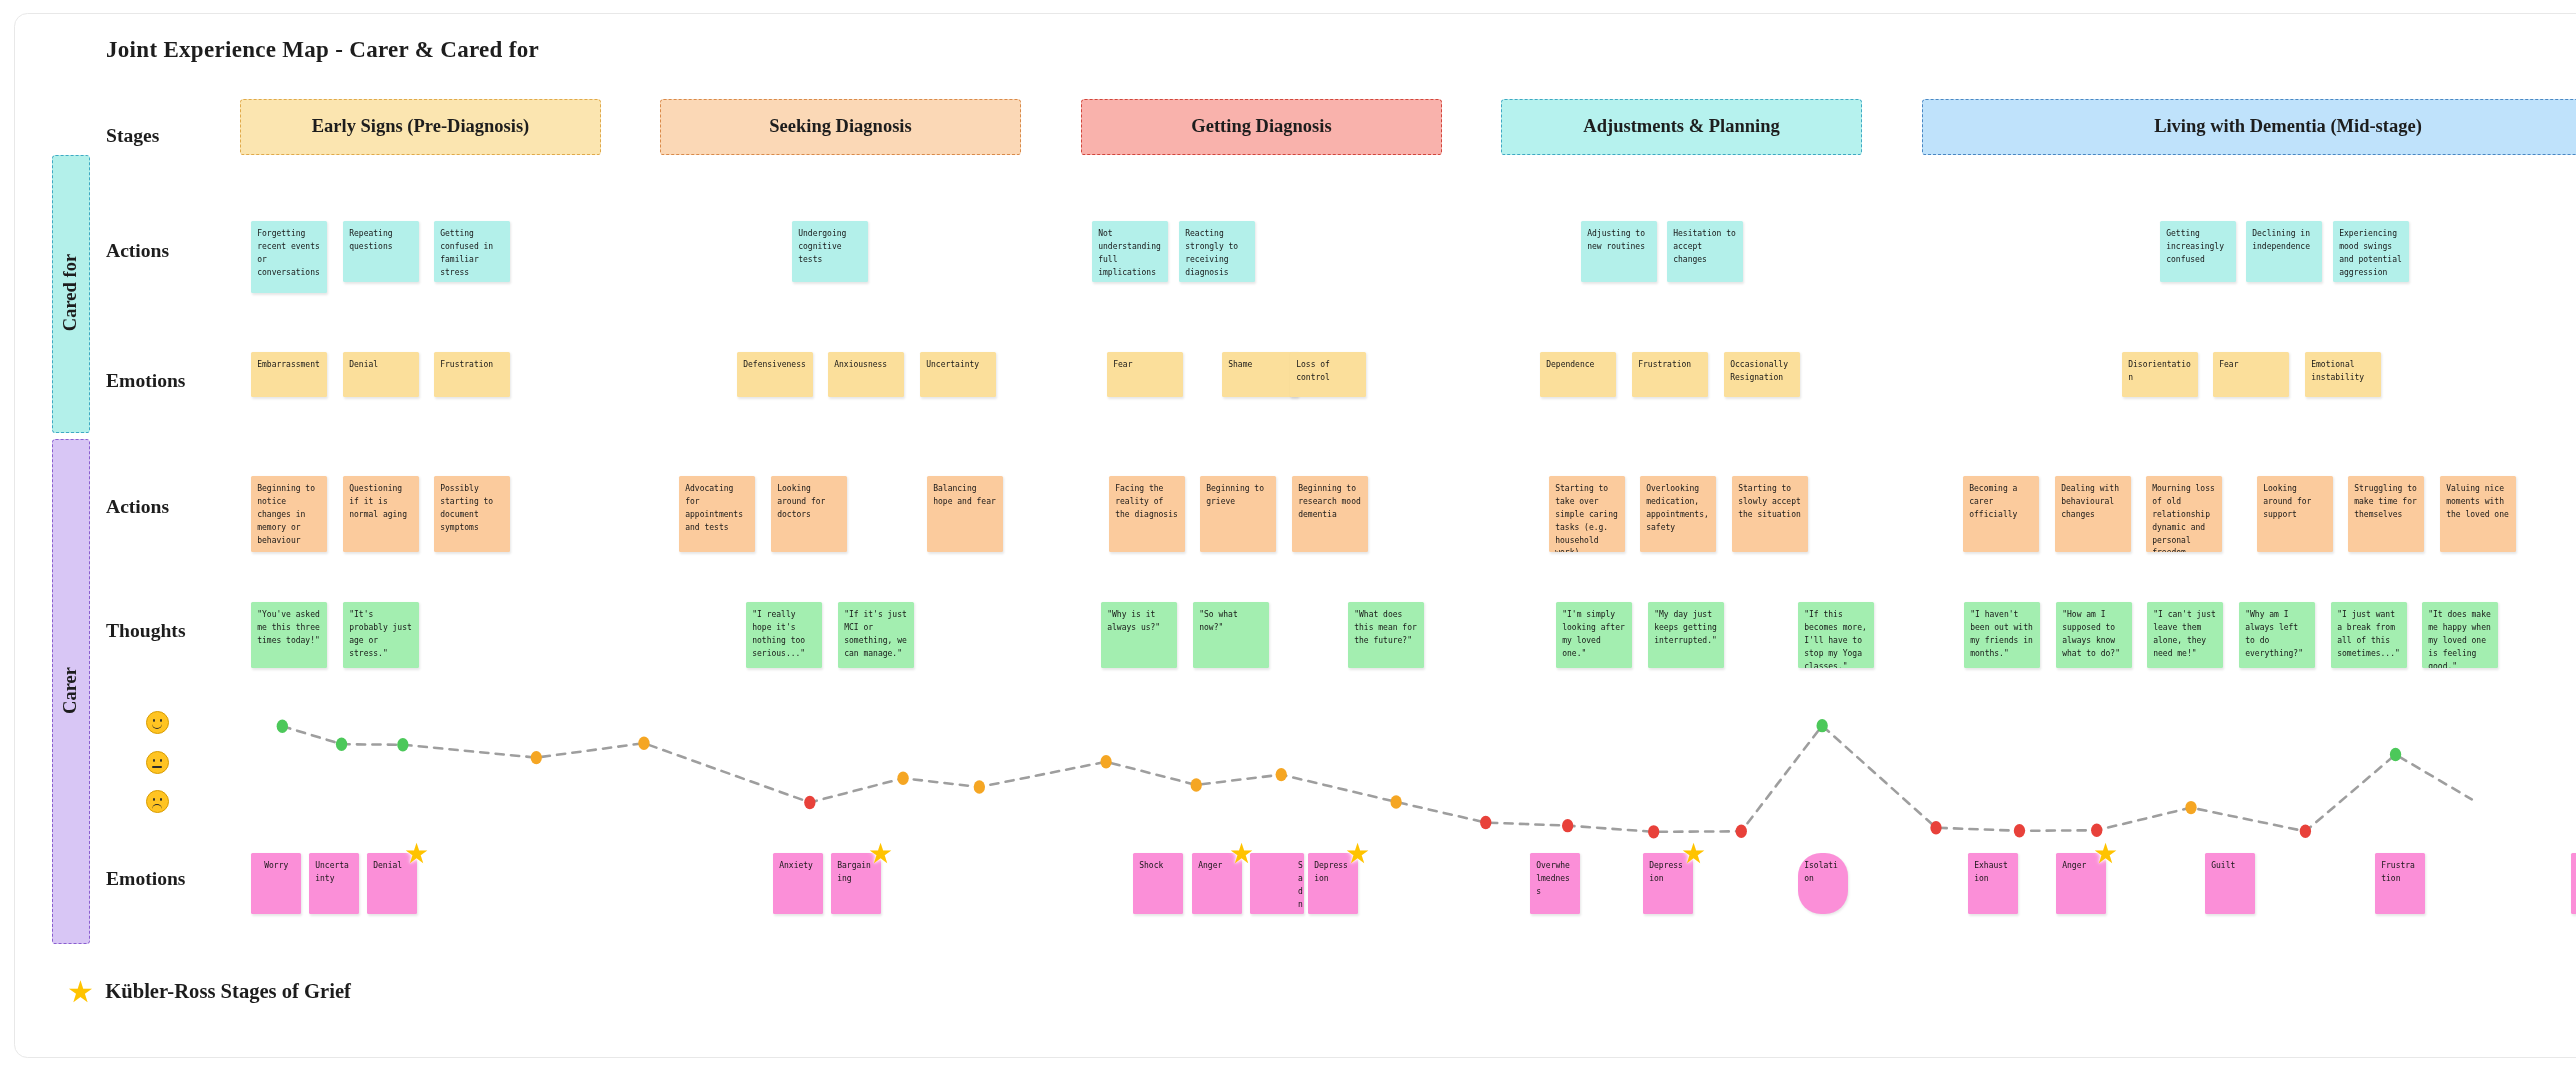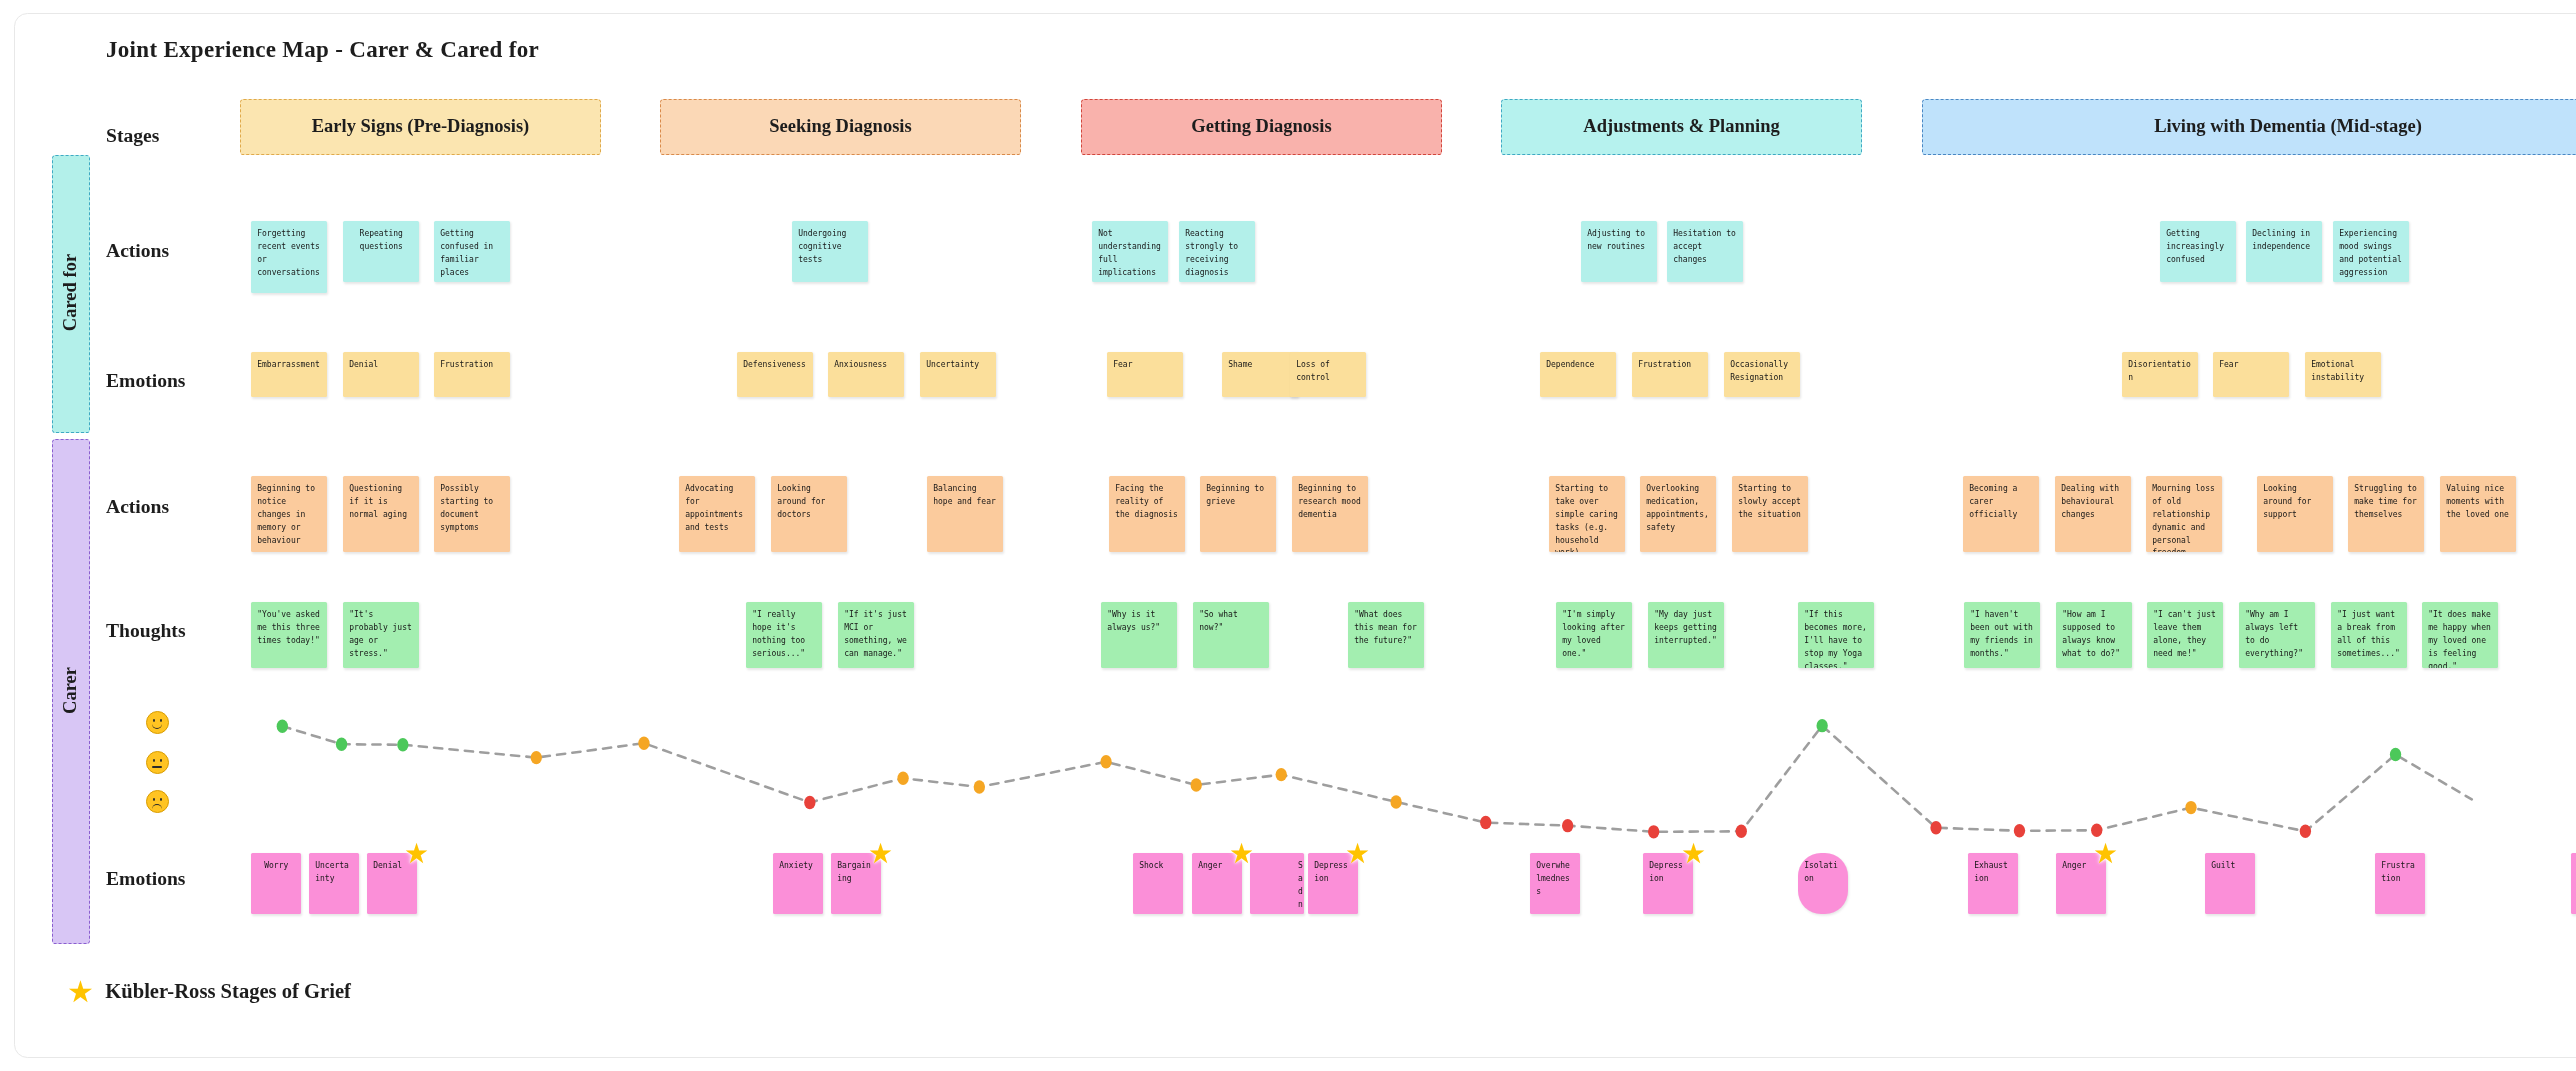--- a/index.html
+++ b/index.html
@@ -171,22 +171,22 @@
 
 <div id="stages-band">
     <div class="stage-head" style="left: 240px; width: 361px; background: rgb(251, 229, 176); border-color: rgb(224, 169, 74);">Early Signs (Pre-Diagnosis)</div>
     <div class="stage-head" style="left: 660px; width: 361px; background: rgb(251, 216, 182); border-color: rgb(217, 138, 74);">Seeking Diagnosis</div>
     <div class="stage-head" style="left: 1081px; width: 361px; background: rgb(249, 178, 172); border-color: rgb(210, 70, 60);">Getting Diagnosis</div>
     <div class="stage-head" style="left: 1501px; width: 361px; background: rgb(182, 242, 238); border-color: rgb(63, 169, 196);">Adjustments &amp; Planning</div>
     <div class="stage-head" style="left: 1922px; width: 732px; background: rgb(191, 226, 251); border-color: rgb(74, 136, 196);">Living with Dementia (Mid-stage)</div>
   </div>
 <div id="cards-layer">
     <div class="card act-cf" style="left: 251px; top: 221px; width: 76px; height: 72px;">Forgetting recent events or conversations</div>
-    <div class="card act-cf" style="left: 343px; top: 221px; width: 76px; height: 61px; text-align: center;">Repeating questions</div>
-    <div class="card act-cf" style="left: 434px; top: 221px; width: 76px; height: 61px;">Getting confused in familiar places</div>
+    <div class="card act-cf" style="left: 343px; top: 221px; width: 76px; height: 61px;">Repeating questions</div>
+    <div class="card act-cf" style="left: 434px; top: 221px; width: 76px; height: 61px;">Getting confused in familiar stress</div>
     <div class="card act-cf" style="left: 792px; top: 221px; width: 76px; height: 61px;">Undergoing cognitive tests</div>
     <div class="card act-cf" style="left: 1092px; top: 221px; width: 76px; height: 61px;">Not understanding full implications</div>
     <div class="card act-cf" style="left: 1179px; top: 221px; width: 76px; height: 61px;">Reacting strongly to receiving diagnosis</div>
     <div class="card act-cf" style="left: 1581px; top: 221px; width: 76px; height: 61px;">Adjusting to new routines</div>
     <div class="card act-cf" style="left: 1667px; top: 221px; width: 76px; height: 61px;">Hesitation to accept changes</div>
     <div class="card act-cf" style="left: 2160px; top: 221px; width: 76px; height: 61px;">Getting increasingly confused</div>
     <div class="card act-cf" style="left: 2246px; top: 221px; width: 76px; height: 61px;">Declining in independence</div>
     <div class="card act-cf" style="left: 2333px; top: 221px; width: 76px; height: 61px;">Experiencing mood swings and potential aggression</div>
     <div class="card emo-cf" style="left: 251px; top: 352px; width: 76px; height: 45px;">Embarrassment</div>
     <div class="card emo-cf" style="left: 343px; top: 352px; width: 76px; height: 45px;">Denial</div>

